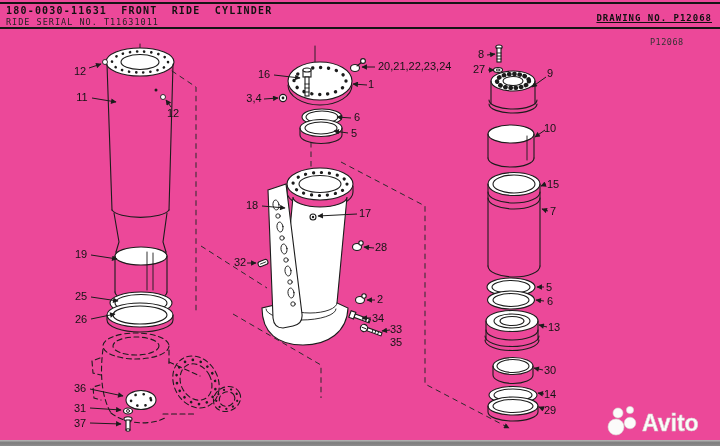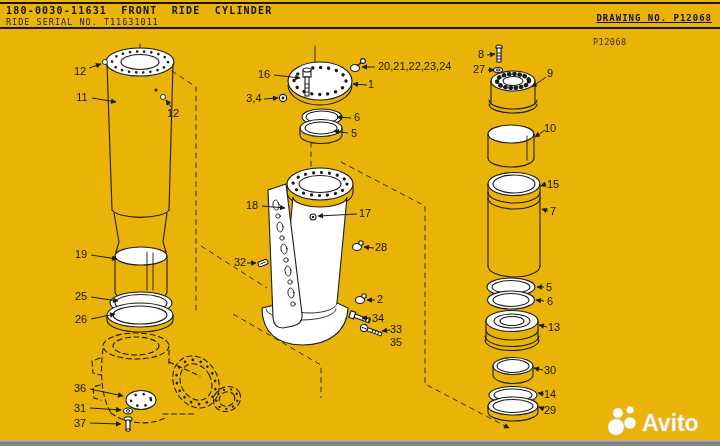--- a/index.html
+++ b/index.html
@@ -1,26 +1,26 @@
 <!DOCTYPE html>
 <html><head>
 <meta charset="utf-8">
 <style>
   html,body{margin:0;padding:0;background:#ffffff;}
-  #page{position:relative;width:720px;height:446px;background:#eab308;overflow:hidden;
+  #page{position:relative;width:720px;height:446px;background:#ec4899;overflow:hidden;
         font-family:"Liberation Sans",sans-serif;}
   .top-rule{position:absolute;left:0;top:2px;width:720px;height:1.5px;background:#151515;}
   .mid-rule{position:absolute;left:0;top:27px;width:720px;height:2px;background:#151515;}
   .title{position:absolute;left:6px;top:5px;font:bold 10px "DejaVu Sans Mono","Liberation Mono",monospace;
          letter-spacing:1.2px;word-spacing:7px;color:#111;white-space:nowrap;}
   .serial{position:absolute;left:6px;top:16.5px;font:8.5px "DejaVu Sans Mono","Liberation Mono",monospace;
           letter-spacing:1px;color:#222;white-space:nowrap;}
   .drawno{position:absolute;right:8px;top:13px;font:bold 9px "DejaVu Sans Mono","Liberation Mono",monospace;
           letter-spacing:1px;color:#111;white-space:nowrap;text-decoration:underline;}
-  .pcode{position:absolute;left:593px;top:37px;font:8.5px "DejaVu Sans Mono","Liberation Mono",monospace;
+  .pcode{position:absolute;left:650px;top:37px;font:8.5px "DejaVu Sans Mono","Liberation Mono",monospace;
          letter-spacing:.5px;color:#333;text-align:center;}
   .footer-bar{position:absolute;left:0;bottom:0;width:720px;height:6px;
               background:linear-gradient(#b9b9b9,#7d7d7d 45%,#8d8d8d);}
   .watermark{position:absolute;right:6px;bottom:7px;width:108px;height:36px;text-decoration:underline;}
   .watermark svg{display:block;}
   
   svg.dwg{position:absolute;left:0;top:30px;}
   .ln{stroke:#1c1c1c;stroke-width:1.1;fill:none;stroke-linecap:round;}
   .wh{stroke:#1c1c1c;stroke-width:1.1;fill:#ffffff;}
   .thin{stroke-width:.9;}

